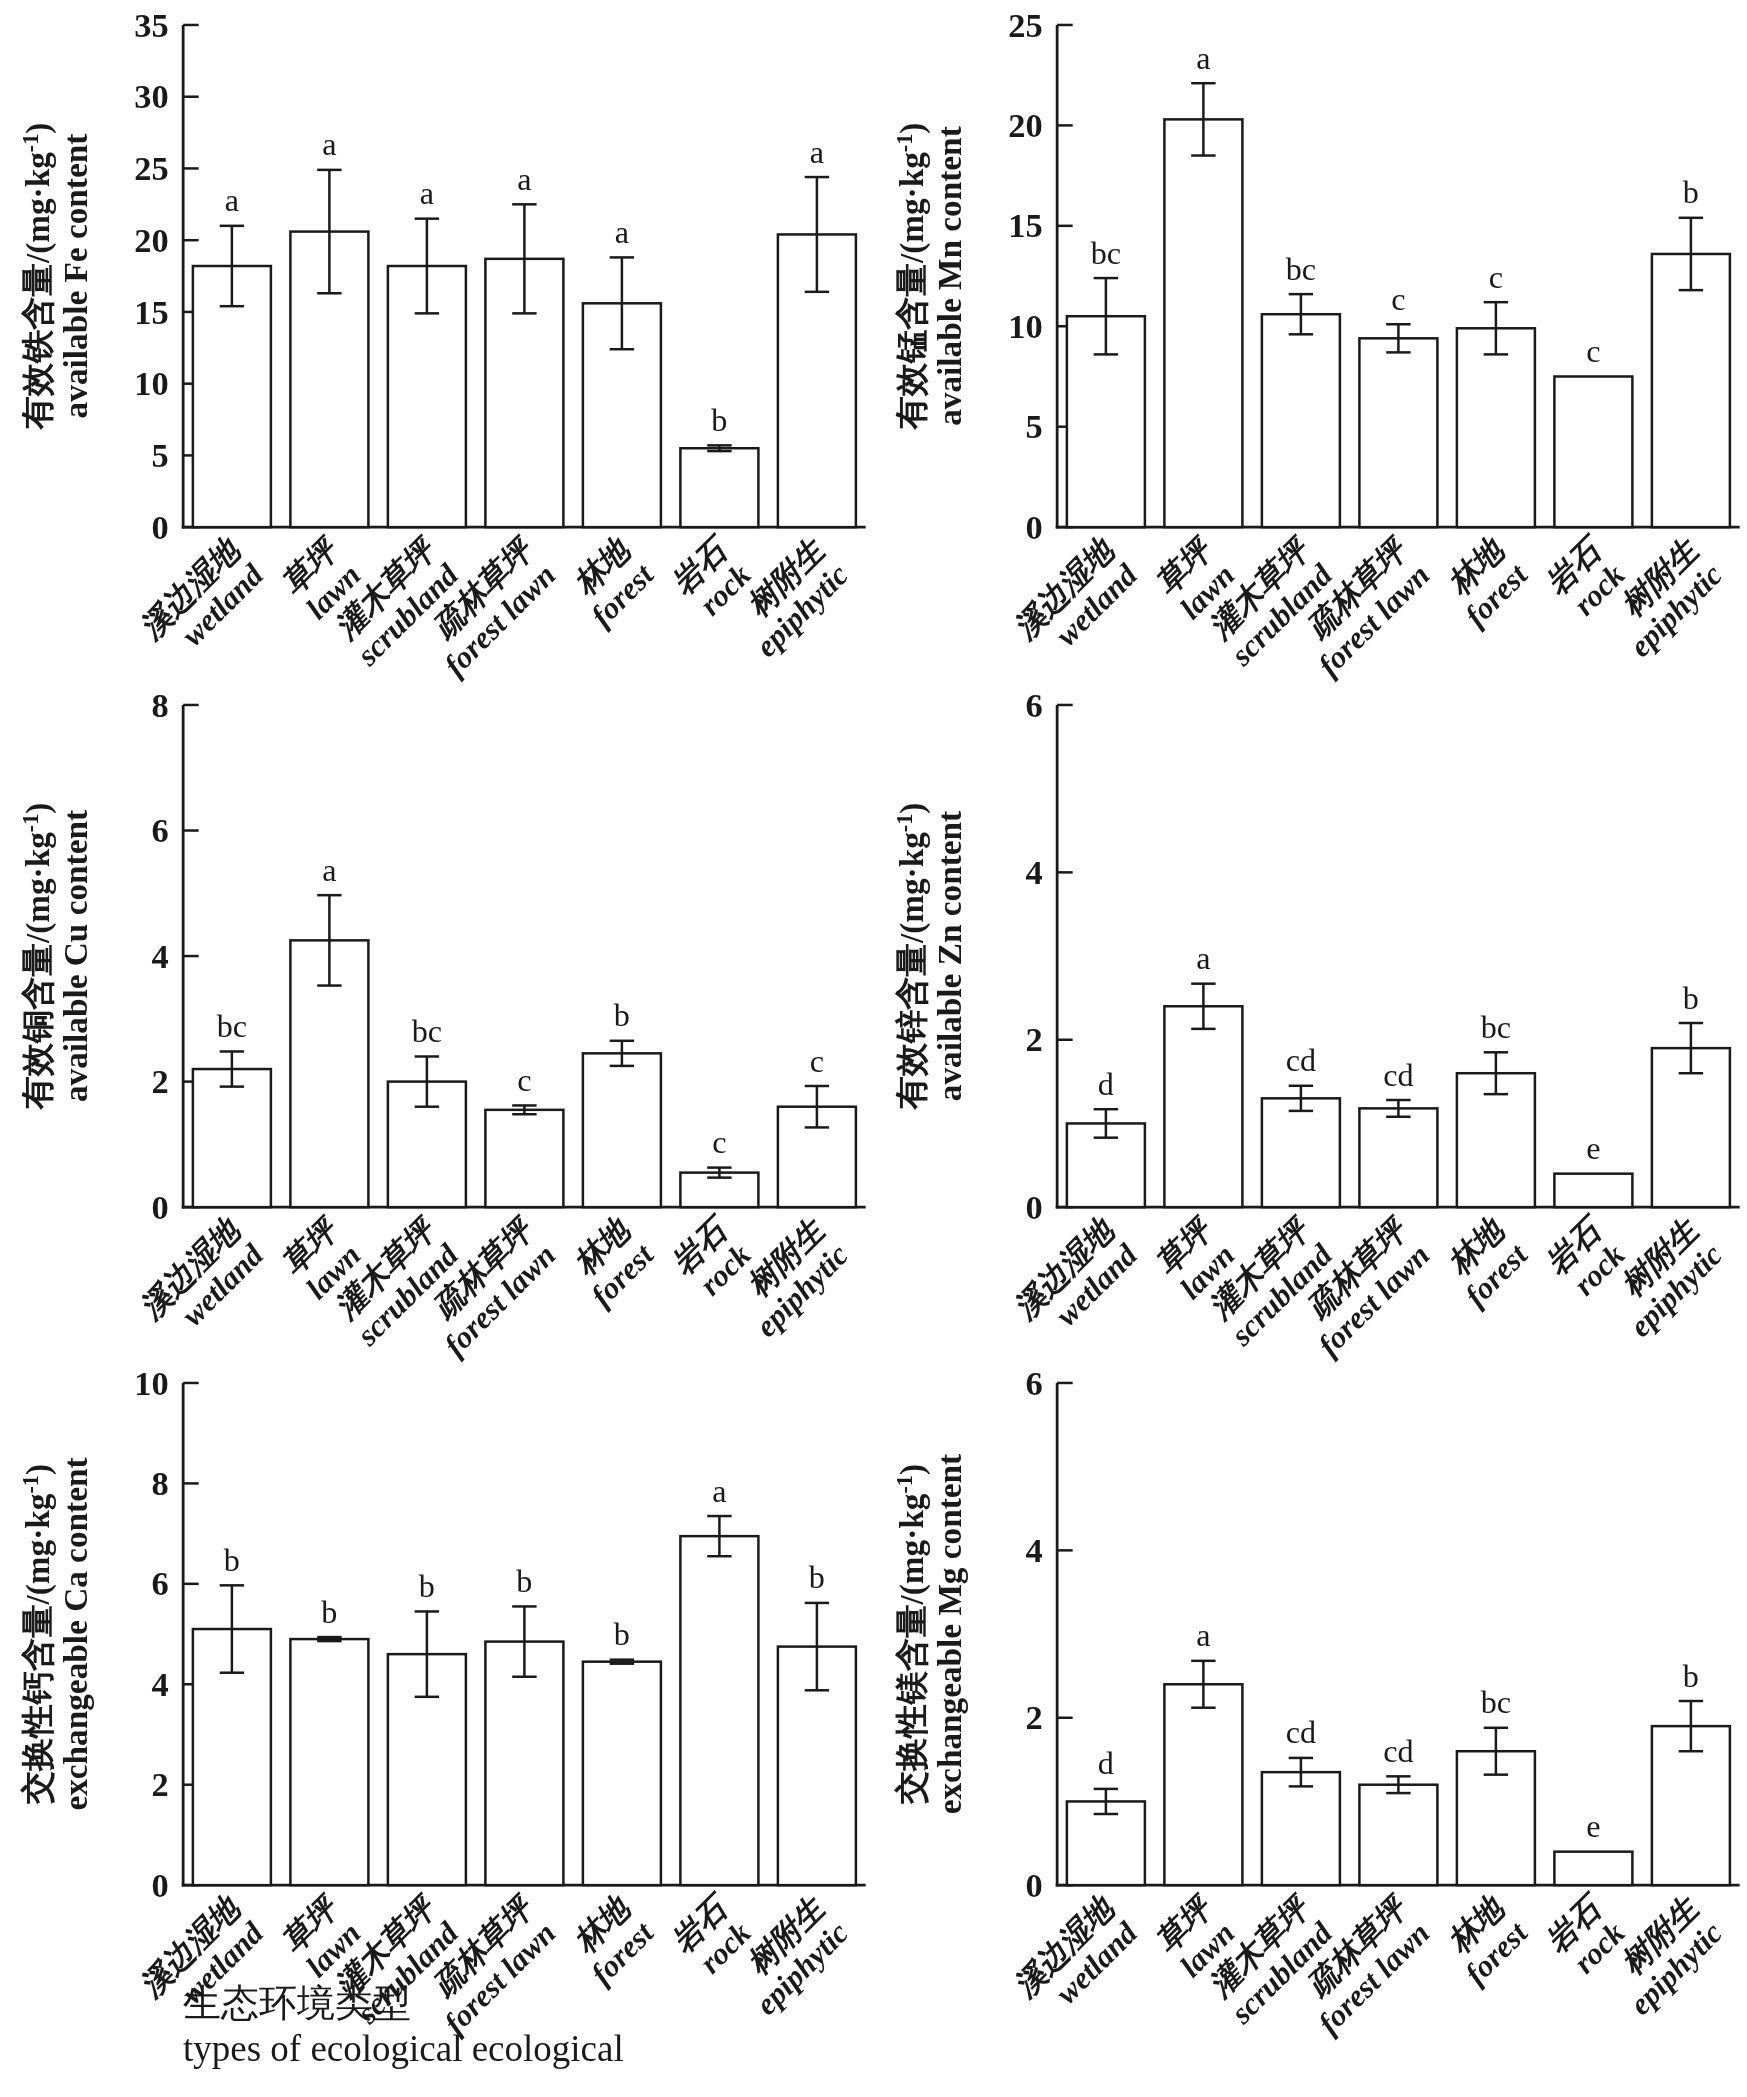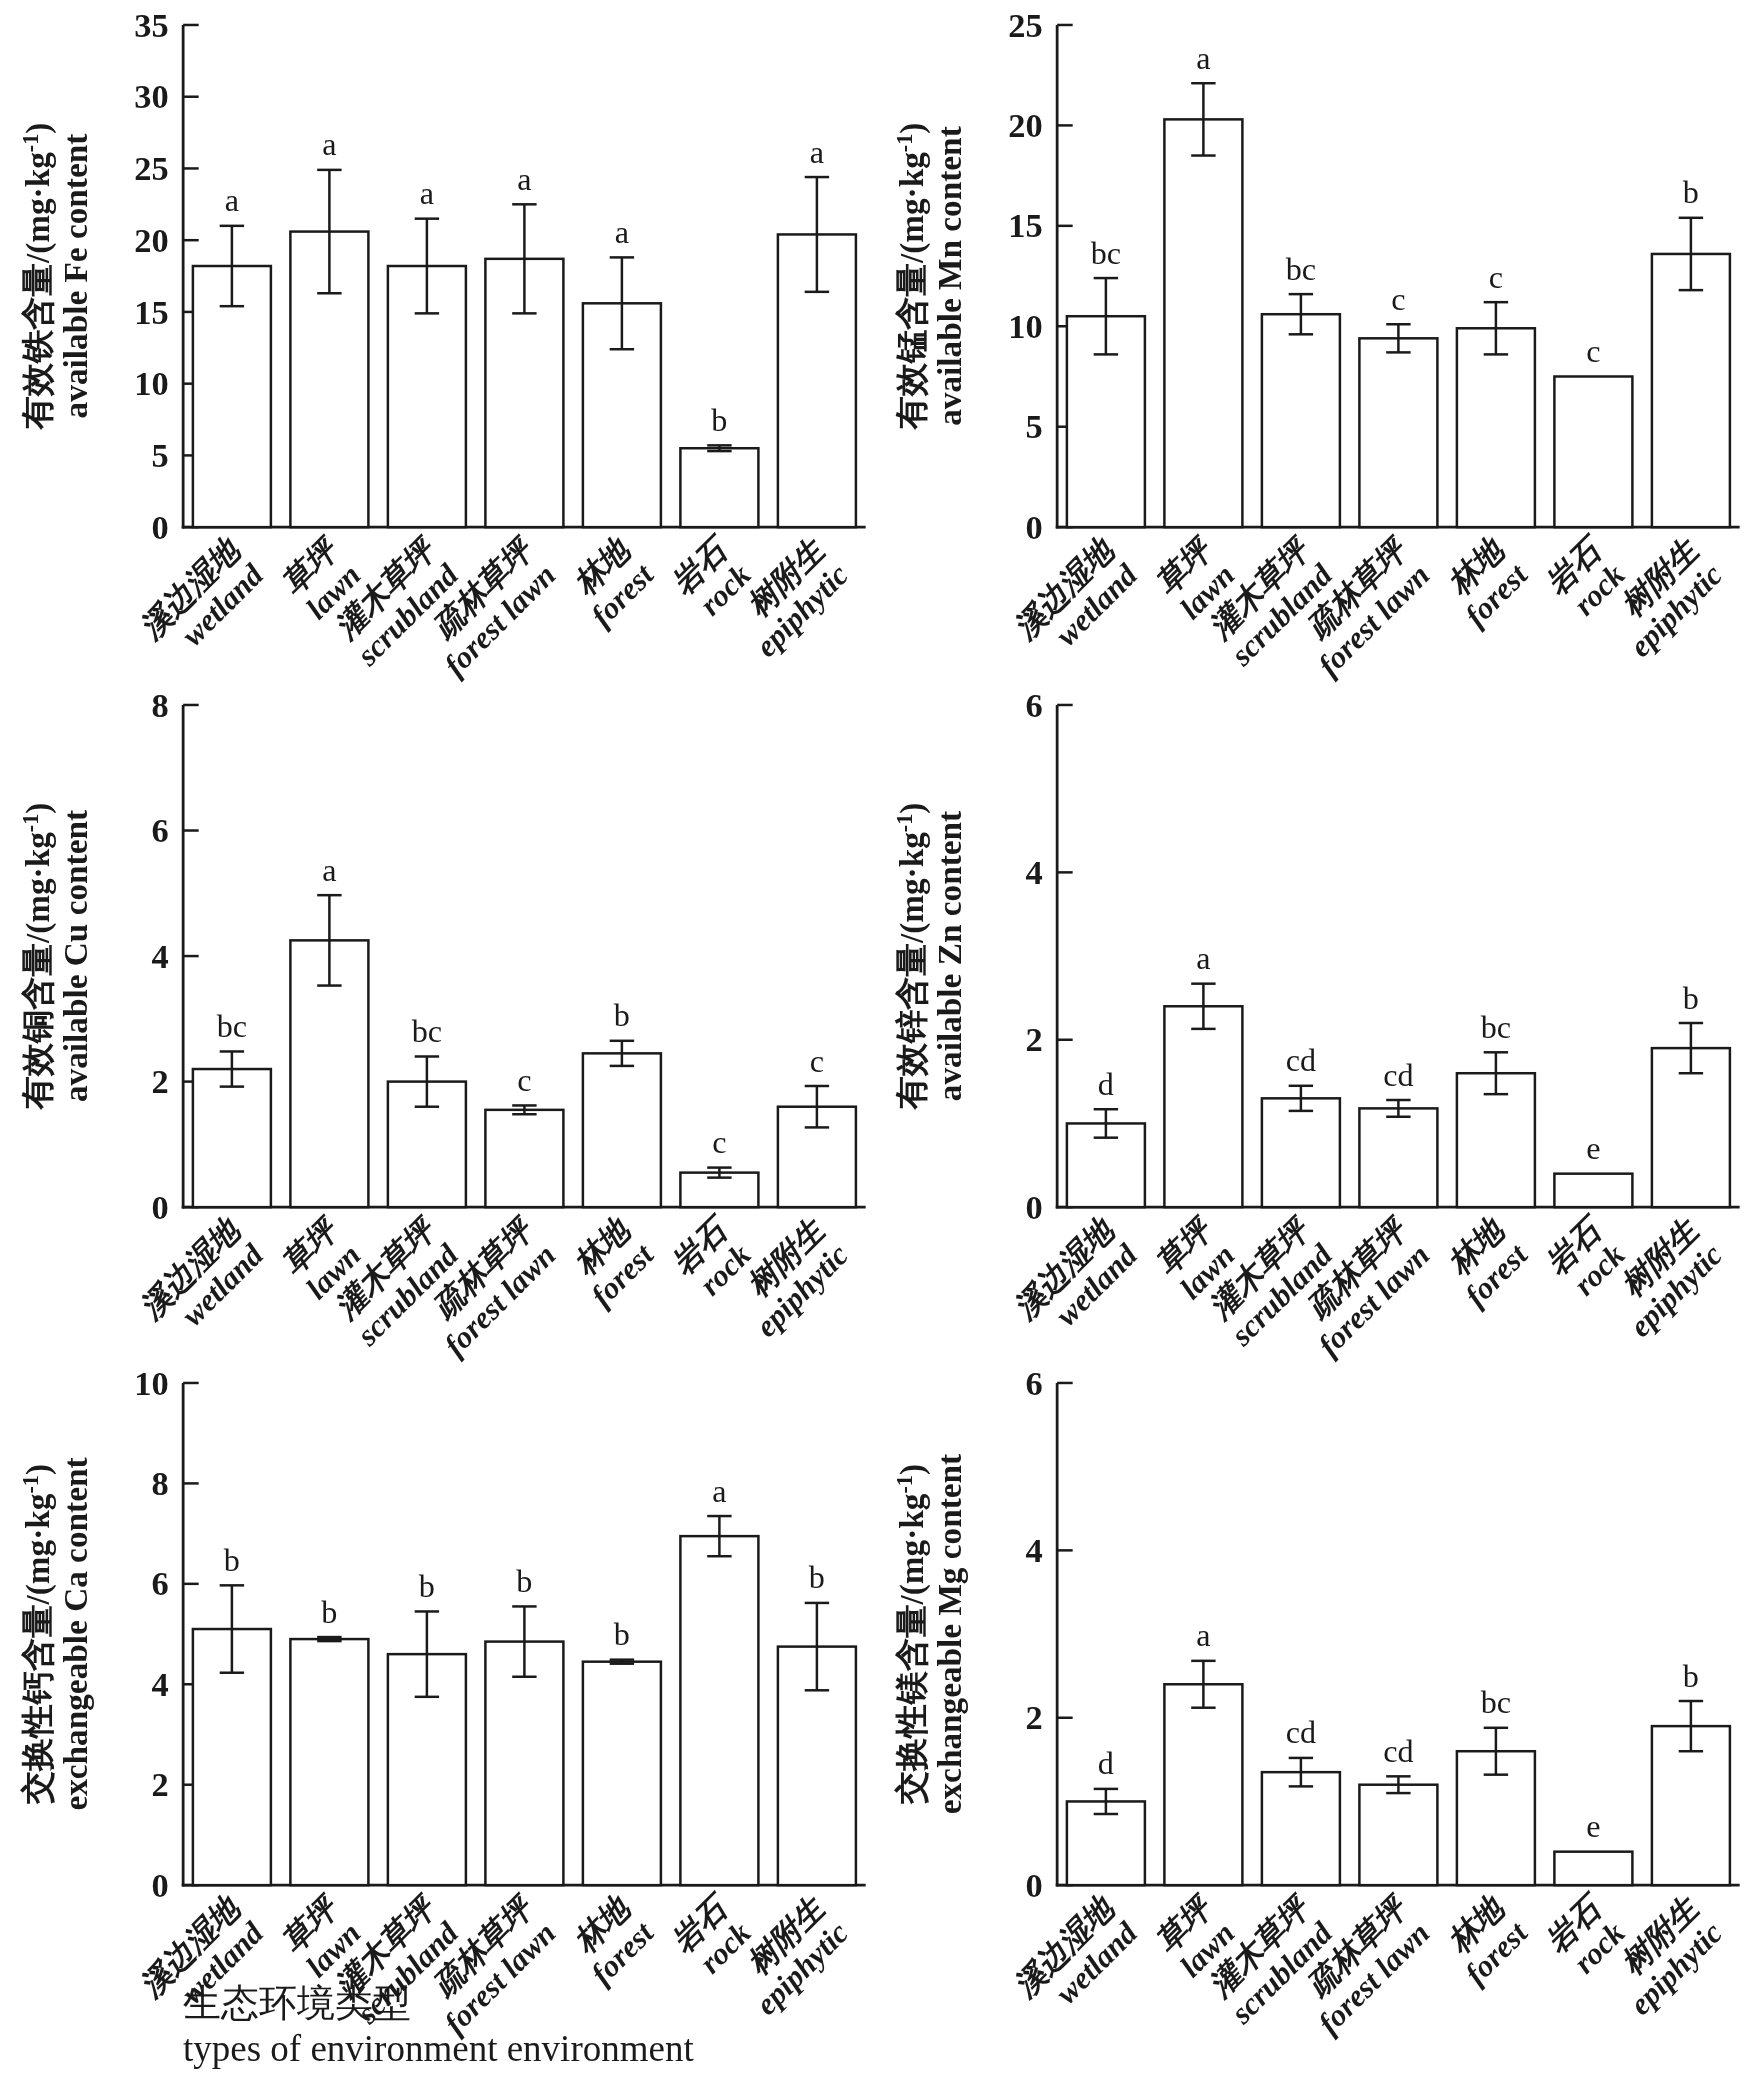--- a/index.html
+++ b/index.html
@@ -388,16 +388,16 @@
         <line x1="1472.142857142857" y1="618.1666666666667" x2="1472.142857142857" y2="708.6666666666666" stroke="#1a1a1a" stroke-width="4.5"></line>
         <line x1="1450.142857142857" y1="618.1666666666667" x2="1494.142857142857" y2="618.1666666666667" stroke="#1a1a1a" stroke-width="4.5"></line>
         <line x1="1450.142857142857" y1="708.6666666666666" x2="1494.142857142857" y2="708.6666666666666" stroke="#1a1a1a" stroke-width="4.5"></line>
         <text x="1472.142857142857" y="592.1666666666667" class="letter" text-anchor="middle">b</text>
         <text class="cat" text-anchor="end" transform="translate(1488.142857142857 996) rotate(-45)"><tspan x="0" y="0">树附生</tspan><tspan x="0" y="62">epiphytic</tspan></text>
       </svg>
   </div>
 
   <div class="axis-title">
     <div class="cn">生态环境类型</div>
-    <div class="en">types of environment environment</div>
+    <div class="en">types of ecological ecological</div>
   </div>
 </div>
 
 
 </body></html>

